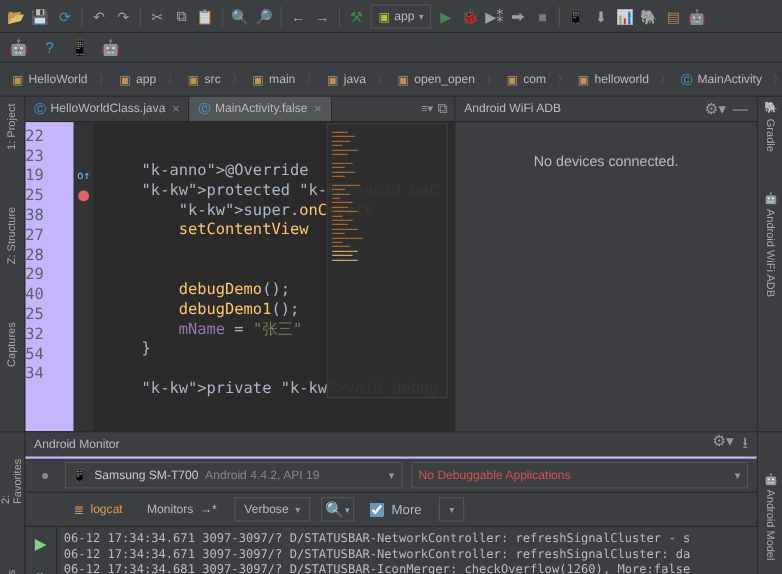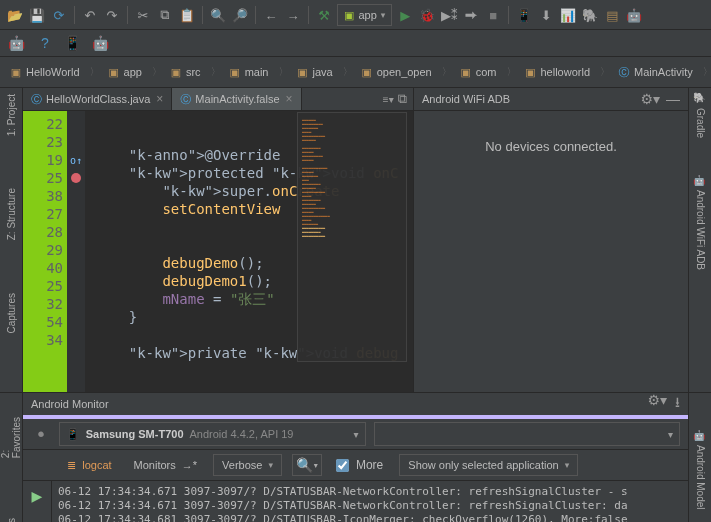--- a/index.html
+++ b/index.html
@@ -122,23 +122,23 @@
     padding-right: 6px; font-size: 13px; color:#999;
   }
 
   .code-area {
     flex: 1; display: flex; overflow: hidden;
     font-family: "Menlo","Consolas",monospace;
     font-size: 14px;
   }
   .gutter {
     width: 40px;
-    background: #84cc16;
+    background: #c4b5fd;
     color: #606366;
-    text-align: right; padding: 4px 4px 0 0;
+    text-align: left; padding: 4px 4px 0 0;
     user-select: none;
   }
   .gutter .ln { height: 18px; line-height:18px; }
   .marks {
     width: 18px; background: #313335; padding-top: 4px;
   }
   .marks .m { height:18px; display:flex; align-items:center; justify-content:center; }
   .marks .dot-red { width:10px;height:10px;border-radius:50%; background:#d9626b; }
   .marks .ov { color:#77c0ff; font-size:10px; }
 
@@ -208,35 +208,35 @@
     writing-mode: vertical-rl; transform: rotate(180deg);
     font-size:10px; color:#aaa; cursor:pointer;
   }
 
   .monitor {
     flex:1; display:flex; flex-direction:column; min-width: 0;
   }
   .monitor-title {
     height:22px; display:flex; align-items:center; gap:6px;
     padding:0 8px; font-size:11px; color:#bbb;
-    border-bottom:4px solid #c4b5fd;
+    border-bottom:2px solid #c4b5fd;
   }
   .monitor-title .tools { margin-left:auto; display:flex; gap:8px; color:#999; font-size:14px;}
 
   .monitor-device {
     height:26px; display:flex; align-items:center; gap:8px;
     padding: 2px 8px;
     border-bottom:1px solid #282828;
   }
   .device-box {
     flex:1; display:flex; align-items:center; gap:6px;
     border:1px solid #555; padding: 1px 6px; height:20px;
     font-size:11px;
   }
-  .device-box .dev { font-weight:bold; color:#ccc; }
+  .device-box .dev { font-weight:normal; color:#ccc; }
   .device-box .meta { color:#888; }
   .device-box .chev { margin-left:auto; color:#999; font-size:10px;}
 
   .proc-box {
     flex:1; display:flex; align-items:center;
     border:1px solid #555; padding:1px 6px; height:20px; font-size:11px;
   }
   .proc-box .txt { color:#d25252; }
   .proc-box .chev { margin-left:auto; color:#999; font-size:10px;}
 
@@ -513,20 +513,21 @@
 
     <div class="monitor-device">
       <div style="width:20px; text-align:center; color:#888">⏺</div>
       <div class="device-box">
         <span style="color:#6aa0d8">📱</span>
         <span class="dev">Samsung SM-T700</span>
         <span class="meta">Android 4.4.2, API 19</span>
         <span class="chev">▾</span>
       </div>
       <div class="proc-box">
+        <span class="txt">No Debuggable Applications</span>
         <span class="chev">▾</span>
       </div>
     </div>
 
     <div class="monitor-filter">
       <div style="width:20px"></div>
       <div class="tabish active">
         <span>≣</span>
         <span>logcat</span>
       </div>
@@ -537,21 +538,20 @@
       <div class="sel">
         <span>Verbose</span>
         <span style="font-size:9px;color:#999">▾</span>
       </div>
       <div class="search">🔍<span style="font-size:8px">▾</span></div>
       <label class="chk">
         <input type="checkbox" checked="" style="accent-color: rgb(104, 151, 187);">
         <span>More</span>
       </label>
       <div class="sel" style="margin-left:6px">
-        <span>Show only selected application</span>
         <span style="font-size:9px;color:#999">▾</span>
       </div>
     </div>
 
     <div class="monitor-body">
       <div class="monitor-side">
         <div class="ib">▶</div>
         <div class="ib ib2">»</div>
       </div>
       <div class="log" id="log">

